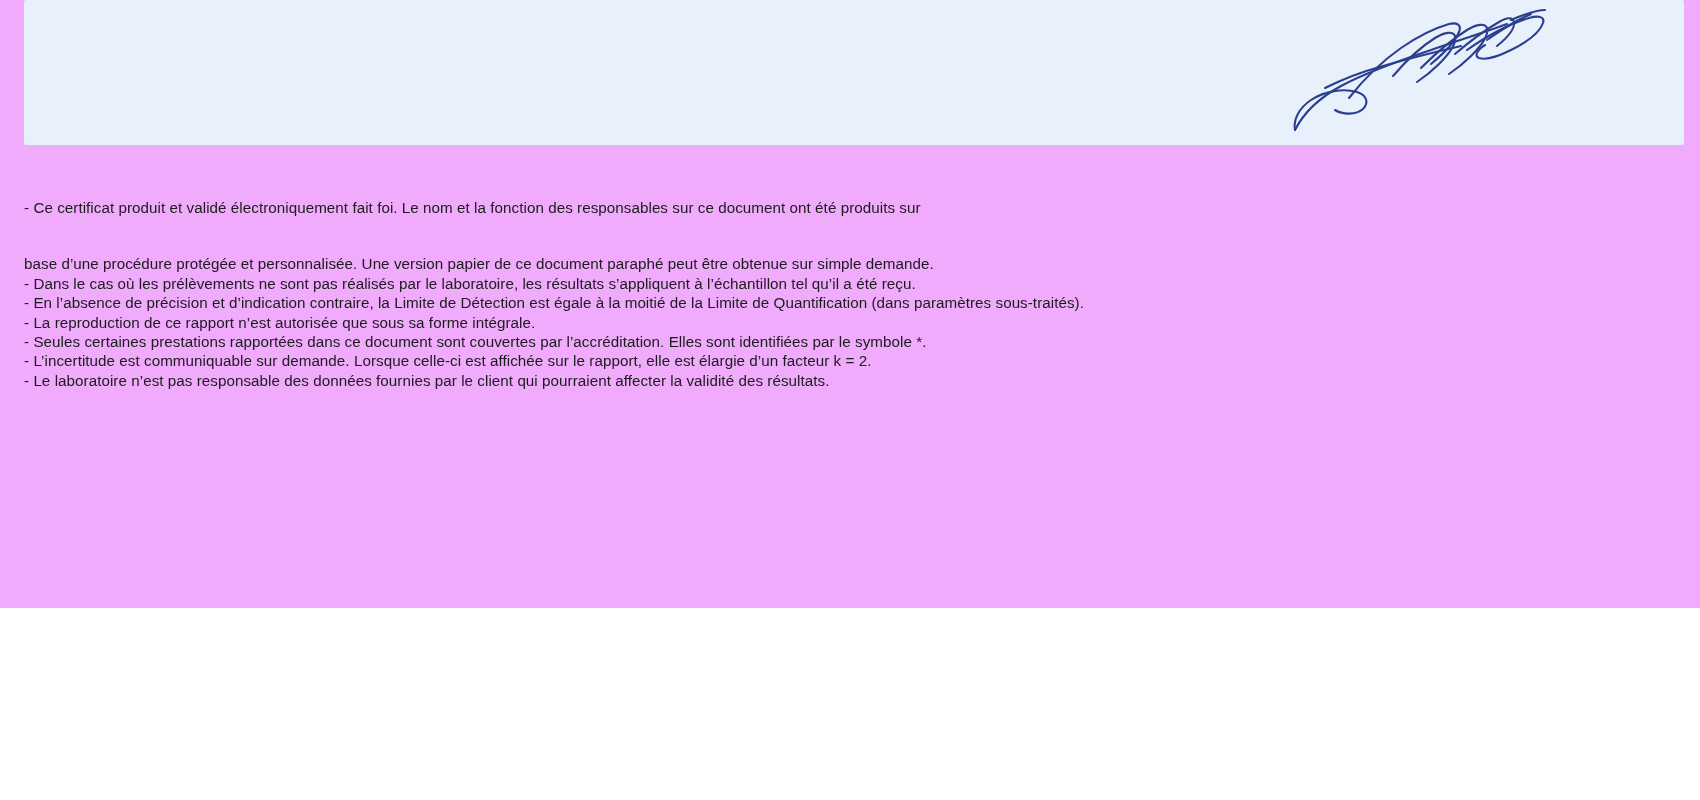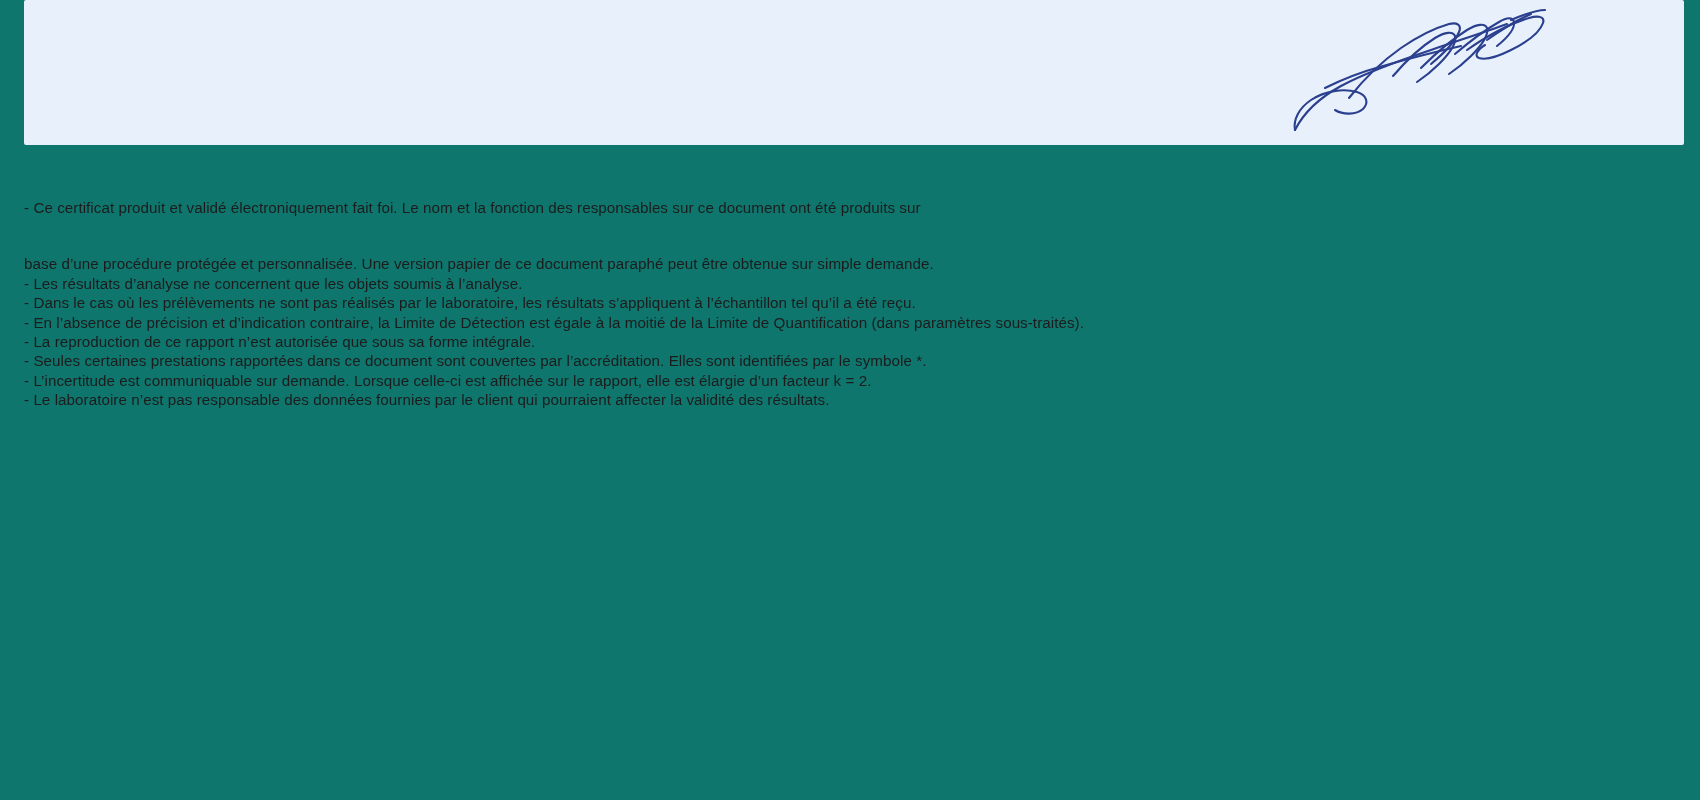--- a/index.html
+++ b/index.html
@@ -10,22 +10,22 @@
     height: 800px;
     overflow: hidden;
   }
   body {
     font-family: "Liberation Sans", sans-serif;
     color: #1a1a1a;
   }
   .page {
     position: relative;
     width: 1700px;
-    height: 800px;
-    background: #0f766e;
+    height: 608px;
+    background: #f0abfc;
   }
   
   .signature-band {
     position: absolute;
     left: 24px;
     top: 0px;
     width: 1660px;
     height: 145px;
     background: #e8f0fb;
     border-radius: 2px;
@@ -82,21 +82,20 @@
           <path d="M198 38 C212 28 228 18 242 12"></path>
           <path d="M222 18 C236 12 248 8 256 8"></path>
         </g>
       </svg>
     </div>
   </div>
 
   <div class="notes">
     <div class="note-line">- Ce certificat produit et validé électroniquement fait foi. Le nom et la fonction des responsables sur ce document ont été produits sur</div>
     <div class="note-line continuation">base d’une procédure protégée et personnalisée. Une version papier de ce document paraphé peut être obtenue sur simple demande.</div>
-    <div class="note-line">- Les résultats d’analyse ne concernent que les objets soumis à l’analyse.</div>
     <div class="note-line">- Dans le cas où les prélèvements ne sont pas réalisés par le laboratoire, les résultats s’appliquent à l’échantillon tel qu’il a été reçu.</div>
     <div class="note-line">- En l’absence de précision et d’indication contraire, la Limite de Détection est égale à la moitié de la Limite de Quantification (dans paramètres sous-traités).</div>
     <div class="note-line">- La reproduction de ce rapport n’est autorisée que sous sa forme intégrale.</div>
     <div class="note-line">- Seules certaines prestations rapportées dans ce document sont couvertes par l’accréditation. Elles sont identifiées par le symbole *.</div>
     <div class="note-line">- L’incertitude est communiquable sur demande. Lorsque celle-ci est affichée sur le rapport, elle est élargie d’un facteur k = 2.</div>
     <div class="note-line">- Le laboratoire n’est pas responsable des données fournies par le client qui pourraient affecter la validité des résultats.</div>
   </div>
 
 </div>
 

